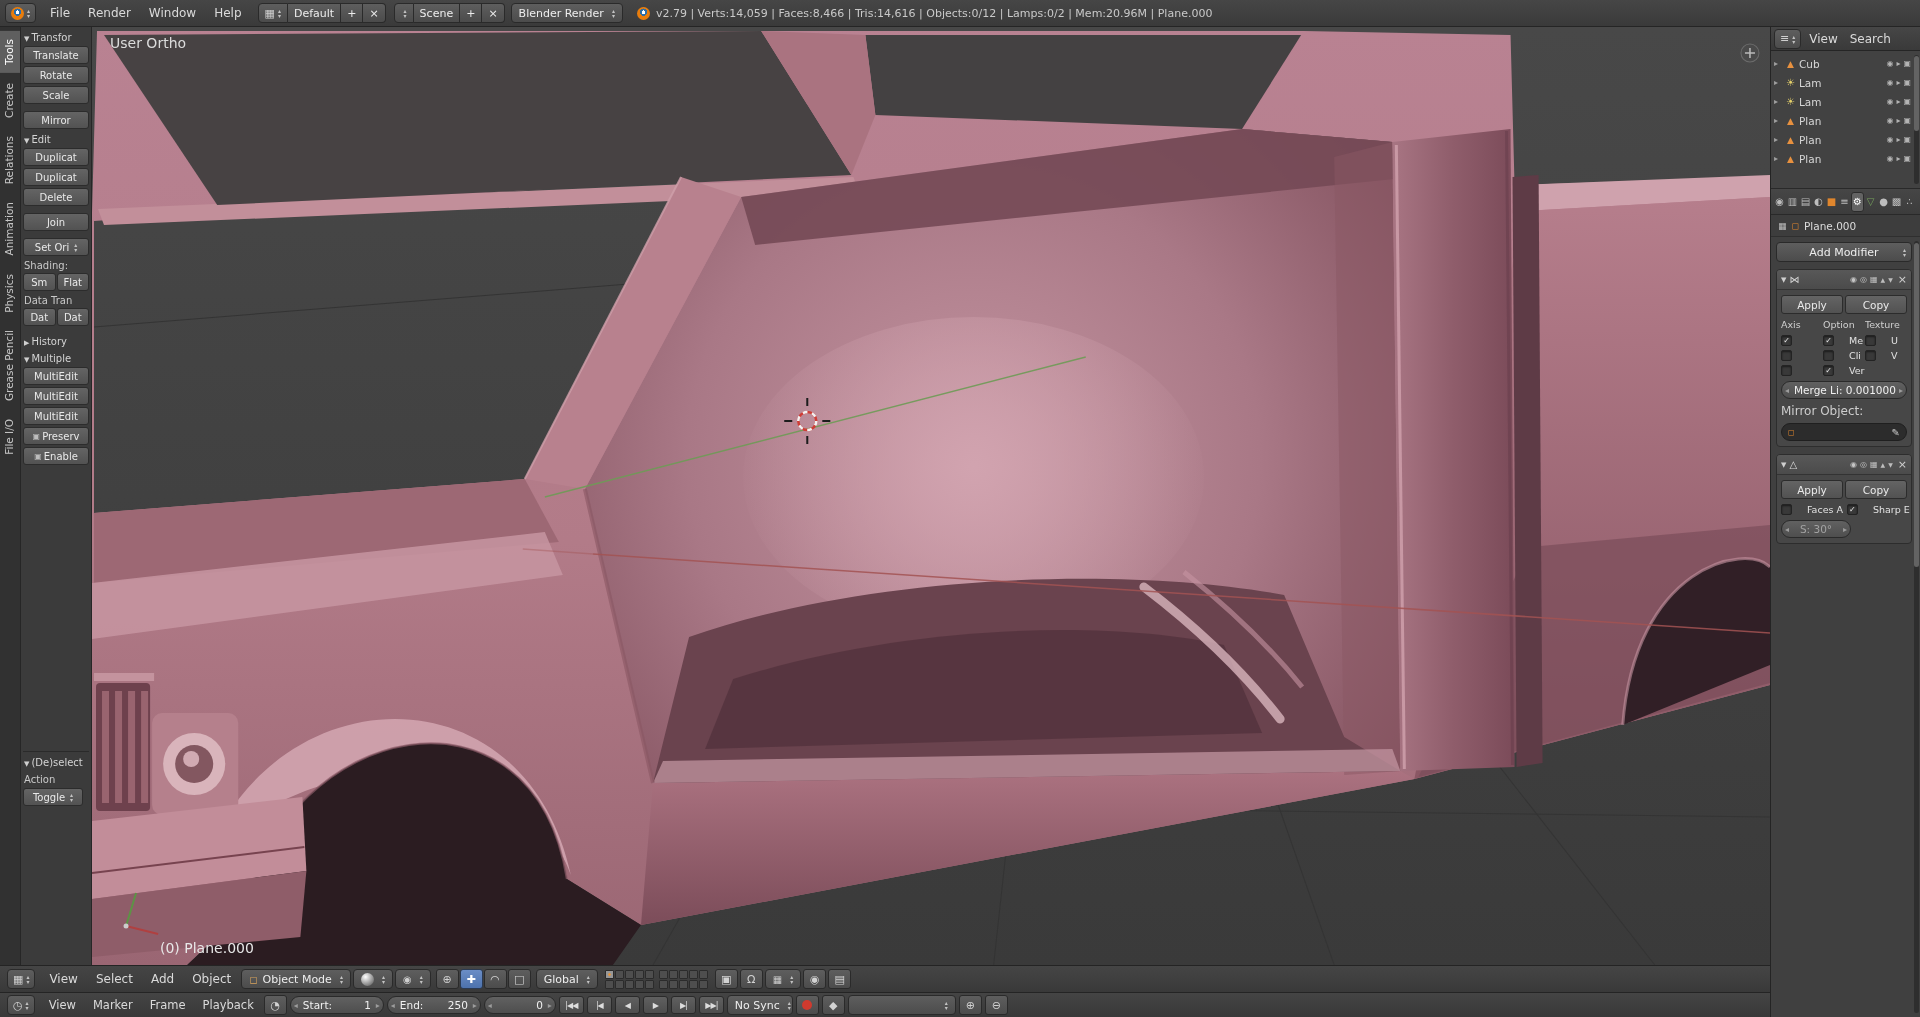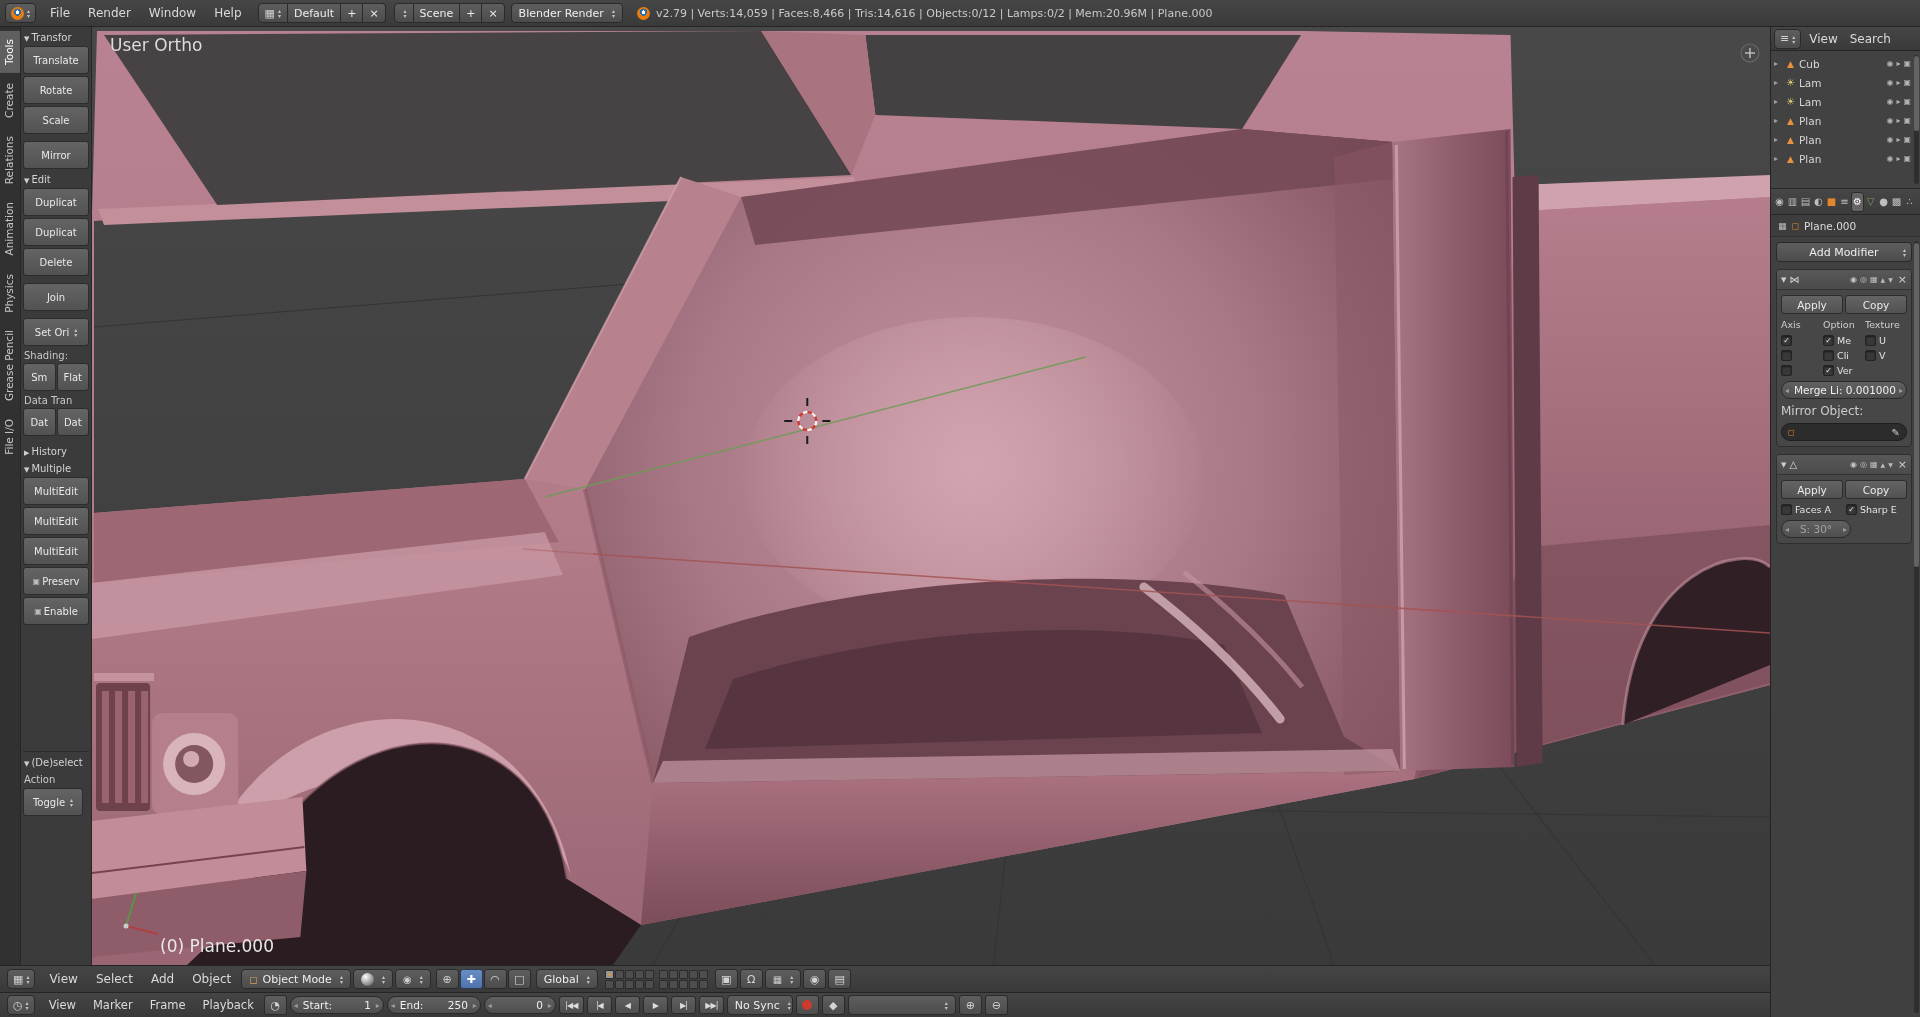--- a/index.html
+++ b/index.html
@@ -35,33 +35,33 @@
 
 .tabstrip{width:21px;flex:0 0 21px;background:#313131;border-right:1px solid #262626;display:flex;flex-direction:column;align-items:stretch;padding-top:3px}
 .vtab{writing-mode:vertical-rl;transform:rotate(180deg);font-size:10.5px;color:#c6c6c6;padding:8px 3px;margin:1px 0;text-align:center;white-space:nowrap}
 .vtab.active{background:#5f5f5f;color:#fff}
 
 
 .shelf{width:71px;flex:0 0 71px;background:#3b3b3b;border-right:1px solid #272727;display:flex;flex-direction:column;padding:2px;gap:2px;overflow:hidden}
 .phdr{font-size:10px;color:#d4d4d4;padding:3px 1px 1px;white-space:nowrap;overflow:hidden}
 .phdr::before{content:"▼";font-size:7px;margin-right:2px;color:#cfcfcf}
 .phdr.closed::before{content:"▶"}
-.sbtn{height:28px;background:linear-gradient(#646464,#525252);border:1px solid #2c2c2c;border-radius:3px;color:#e9e9e9;font-size:10px;display:flex;align-items:center;justify-content:center;white-space:nowrap;overflow:hidden;padding:0 3px;gap:2px}
+.sbtn{height:18px;background:linear-gradient(#646464,#525252);border:1px solid #2c2c2c;border-radius:3px;color:#e9e9e9;font-size:10px;display:flex;align-items:center;justify-content:center;white-space:nowrap;overflow:hidden;padding:0 3px;gap:2px}
 .srow{display:flex;gap:1px}
 .srow .sbtn{flex:1;min-width:0}
 .slabel{font-size:10px;color:#c9c9c9;padding:2px 1px 0;white-space:nowrap;overflow:hidden}
 .gap-top{margin-top:5px}
 .mini-ico{font-size:8px;color:#bdbdbd}
 .redo{margin-top:auto;border-top:1px solid #2a2a2a;padding-top:2px;height:212px;display:flex;flex-direction:column;gap:3px}
 .redo .sbtn{width:60px}
 
 
 .vp{flex:1;position:relative;min-width:0;background:#3d3d3d;overflow:hidden}
 .vp svg{position:absolute;inset:0;width:100%;height:100%;display:block}
-.vp-label{position:absolute;font-size:17px;color:#dcdcdc;pointer-events:none}
+.vp-label{position:absolute;font-size:14px;color:#dcdcdc;pointer-events:none}
 .vlabel{top:8px;left:18px}
 .olabel{bottom:9px;left:68px;color:#e8e8e8}
 
 
 .vph{flex:0 0 27px;display:flex;align-items:center;gap:2px;background:linear-gradient(#454545,#393939);border-top:1px solid #242424;padding:0 7px;min-width:0;overflow:hidden}
 .ib{width:23px;height:20px;display:flex;align-items:center;justify-content:center;background:linear-gradient(#5e5e5e,#4c4c4c);border:1px solid #2a2a2a;border-radius:3px;font-size:11px;color:#d2d2d2;flex:0 0 auto}
 .ib.active{background:linear-gradient(#6b8dc6,#4d72ad);border-color:#2b3a52;color:#fff}
 .seg{display:flex;gap:1px;margin:0 3px}
 .sphere{width:13px;height:13px;border-radius:50%;background:radial-gradient(circle at 35% 30%,#ffffff,#9b9b9b 55%,#4c4c4c)}
 .mico{color:#d8a35c;font-size:10px}
@@ -114,21 +114,21 @@
 .mh-tgl{font-size:8px;color:#c4c4c4}
 .mh-arr{font-size:6px;color:#bdbdbd}
 .mh-x{font-size:11px;color:#cfcfcf;margin-left:2px}
 .modbody{padding:5px 4px;display:flex;flex-direction:column;gap:5px}
 .apply-row{display:flex;gap:2px}
 .apply-row .sbtn{flex:1;height:19px;font-size:10.5px}
 .cols{display:flex;font-size:9.5px;color:#cfcfcf}
 .cols span{flex:1;white-space:nowrap;overflow:hidden}
 .checks{display:flex}
 .checks .ccol{flex:1;display:flex;flex-direction:column;gap:4px}
-.cbrow{display:flex;align-items:center;gap:3px;font-size:9.5px;color:#e2e2e2;white-space:nowrap}
+.cbrow{display:flex;align-items:center;gap:15px;font-size:9.5px;color:#e2e2e2;white-space:nowrap}
 .cb{width:11px;height:11px;flex:0 0 auto;background:#393939;border:1px solid #232323;border-radius:2px;box-shadow:inset 0 1px 2px rgba(0,0,0,.55);display:inline-flex;align-items:center;justify-content:center}
 .cb.on::after{content:"✓";font-size:8px;color:#ebebeb}
 .flabel{font-size:12px;color:#cdcdcd}
 .objfield{height:18px;display:flex;align-items:center;gap:4px;background:#2c2c2c;border:1px solid #1f1f1f;border-radius:9px;padding:0 6px}
 .objfield .ofico{font-size:8px;color:#e0862d}
 .objfield .ofx{flex:1}
 .objfield .ofeye{font-size:10px;color:#c9c9c9}
 .num.dim{color:#a3a3a3;width:70px;align-self:flex-start;justify-content:center}
 .esrow{display:flex;gap:4px}
 .esrow .cbrow{flex:1}

